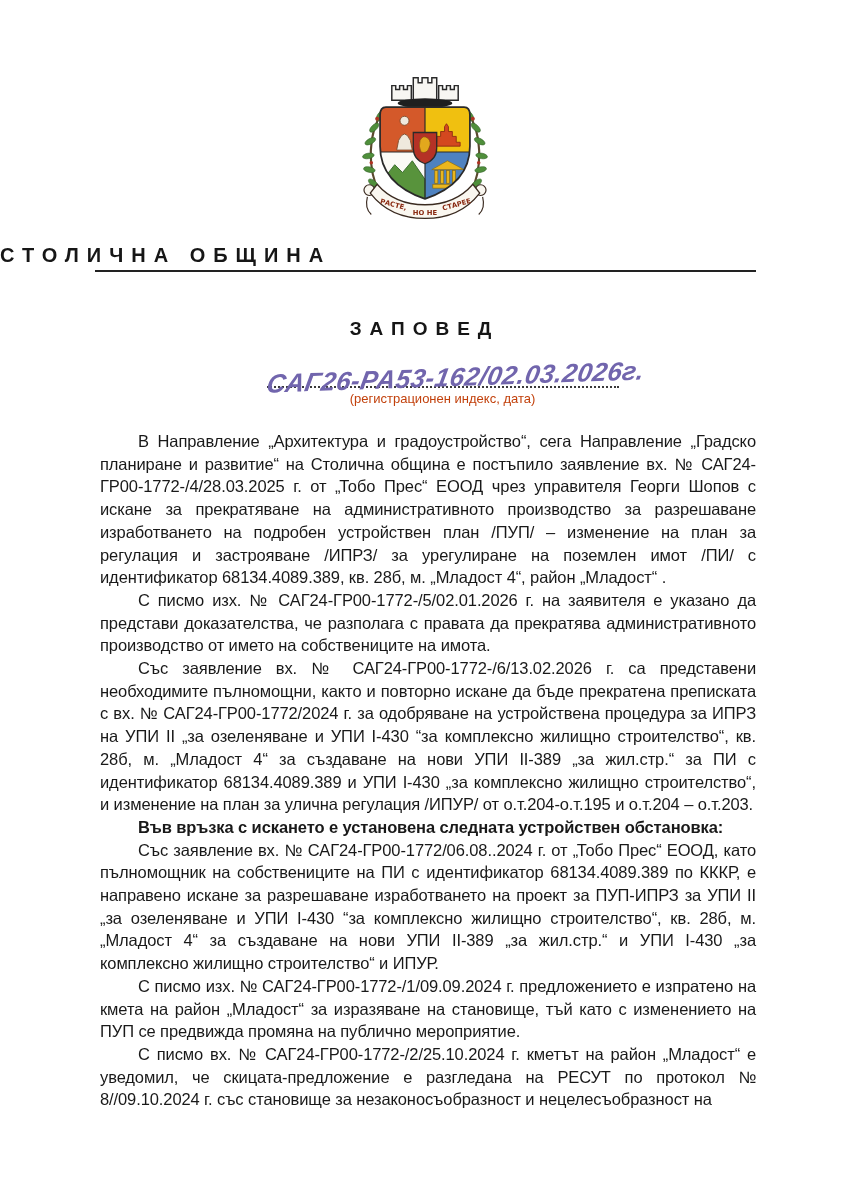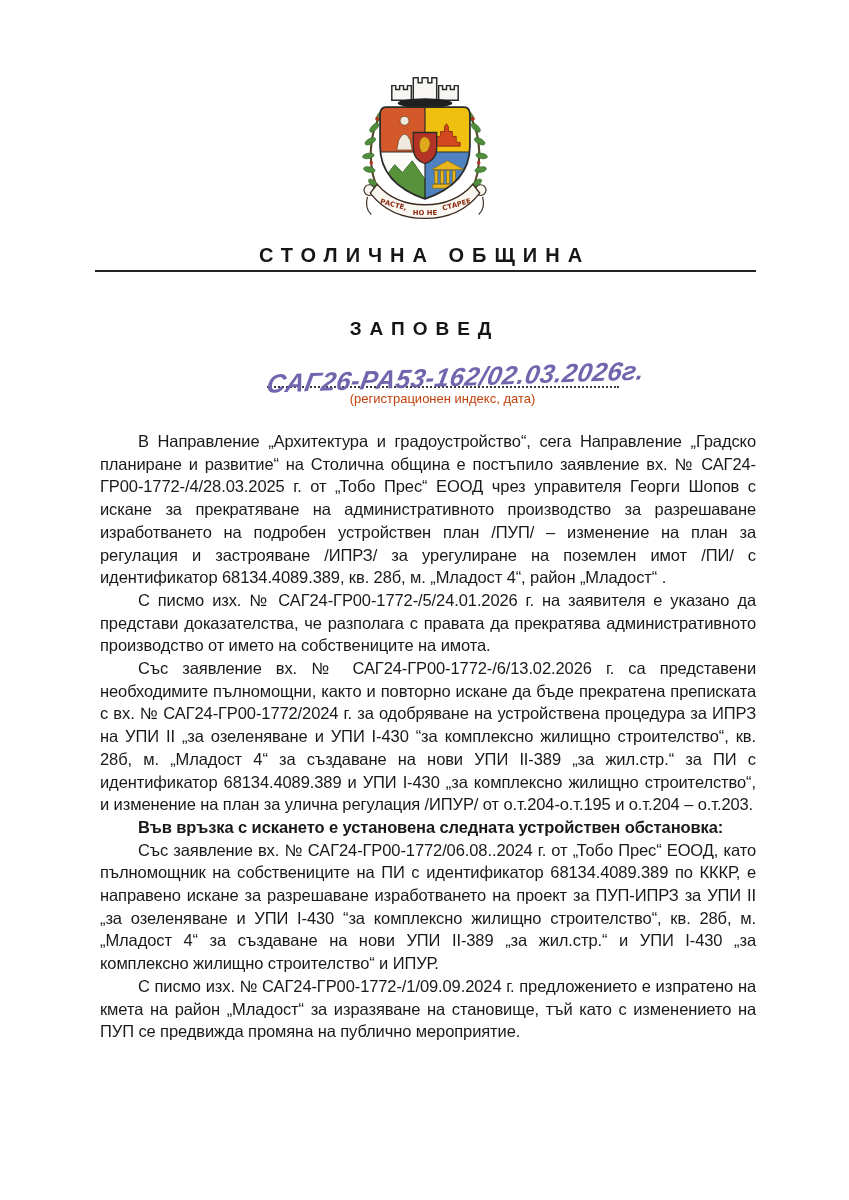--- a/index.html
+++ b/index.html
@@ -3,21 +3,21 @@
 <meta charset="utf-8">
 <style>
   html,body{margin:0;padding:0;background:#ffffff;}
   .page{
     width:849px;height:1200px;position:relative;overflow:hidden;
     background:#ffffff;color:#1c1c1c;
     font-family:"Liberation Sans","DejaVu Sans",sans-serif;
   }
   .crest-wrap{display:flex;justify-content:center;padding-top:70px;}
   .org-title{
-    text-align:center;font-weight:bold;font-size:20px;letter-spacing:8px;
+    font-weight:bold;font-size:20px;letter-spacing:8px;
     margin-top:8px;color:#161616;
   }
   .rule{margin:3px 93px 0 95px;border-top:2.5px solid #222;}
   .doc-type{
     text-align:center;font-weight:bold;font-size:19px;letter-spacing:8px;
     margin-top:46px;color:#161616;
   }
   .reg{width:352px;margin:22px auto 0;text-align:center;transform:translateX(18px);}
   .reg-number{
     display:inline-block;font-size:26px;font-style:italic;font-weight:bold;
@@ -133,20 +133,21 @@
   <div class="doc-type">ЗАПОВЕД</div>
 
   <div class="reg">
     <span class="reg-number" style="color: rgb(113, 101, 173);">САГ26-РА53-162/02.03.2026г.</span>
     <div class="reg-dotted"></div>
     <div class="reg-caption">(регистрационен индекс, дата)</div>
   </div>
 
   <div class="body-text">
       <p class="para">В Направление „Архитектура и градоустройство“, сега Направление „Градско планиране и развитие“ на Столична община е постъпило заявление вх. № САГ24-ГР00-1772-/4/28.03.2025 г. от „Тобо Прес“ ЕООД чрез управителя Георги Шопов с искане за прекратяване на административното производство за разрешаване изработването на подробен устройствен план /ПУП/ – изменение на план за регулация и застрояване /ИПРЗ/ за урегулиране на поземлен имот /ПИ/ с идентификатор 68134.4089.389, кв. 28б, м. „Младост 4“, район „Младост“ .</p>
-      <p class="para">С писмо изх. № САГ24-ГР00-1772-/5/24.01.2026 г. на заявителя е указано да представи доказателства, че разполага с правата да прекратява административното производство от името на собствениците на имота.</p>
+      <p class="para">С писмо изх. № САГ24-ГР00-1772-/5/02.01.2026 г. на заявителя е указано да представи доказателства, че разполага с правата да прекратява административното производство от името на собствениците на имота.</p>
       <p class="para">Със заявление вх. № САГ24-ГР00-1772-/6/13.02.2026 г. са представени необходимите пълномощни, както и повторно искане да бъде прекратена преписката с вх. № САГ24-ГР00-1772/2024 г. за одобряване на устройствена процедура за ИПРЗ на УПИ II „за озеленяване и УПИ I-430 “за комплексно жилищно строителство“, кв. 28б, м. „Младост 4“ за създаване на нови УПИ II-389 „за жил.стр.“ за ПИ с идентификатор 68134.4089.389 и УПИ I-430 „за комплексно жилищно строителство“, и изменение на план за улична регулация /ИПУР/ от о.т.204-о.т.195 и о.т.204 – о.т.203.</p>
       <p class="para bold">Във връзка с искането е установена следната устройствен обстановка:</p>
       <p class="para">Със заявление вх. № САГ24-ГР00-1772/06.08..2024 г. от „Тобо Прес“ ЕООД, като пълномощник на собствениците на ПИ с идентификатор 68134.4089.389 по КККР, е направено искане за разрешаване изработването на проект за ПУП-ИПРЗ за УПИ II „за озеленяване и УПИ I-430 “за комплексно жилищно строителство“, кв. 28б, м. „Младост 4“ за създаване на нови УПИ II-389 „за жил.стр.“ и УПИ I-430 „за комплексно жилищно строителство“ и ИПУР.</p>
       <p class="para">С писмо изх. № САГ24-ГР00-1772-/1/09.09.2024 г. предложението е изпратено на кмета на район „Младост“ за изразяване на становище, тъй като с изменението на ПУП се предвижда промяна на публично мероприятие.</p>
+      <p class="para">С писмо вх. № САГ24-ГР00-1772-/2/25.10.2024 г. кметът на район „Младост“ е уведомил, че скицата-предложение е разгледана на РЕСУТ по протокол № 8//09.10.2024 г.  със становище за незаконосъобразност и нецелесъобразност на</p>
     </div>
 
 </div>
 
 </body></html>

